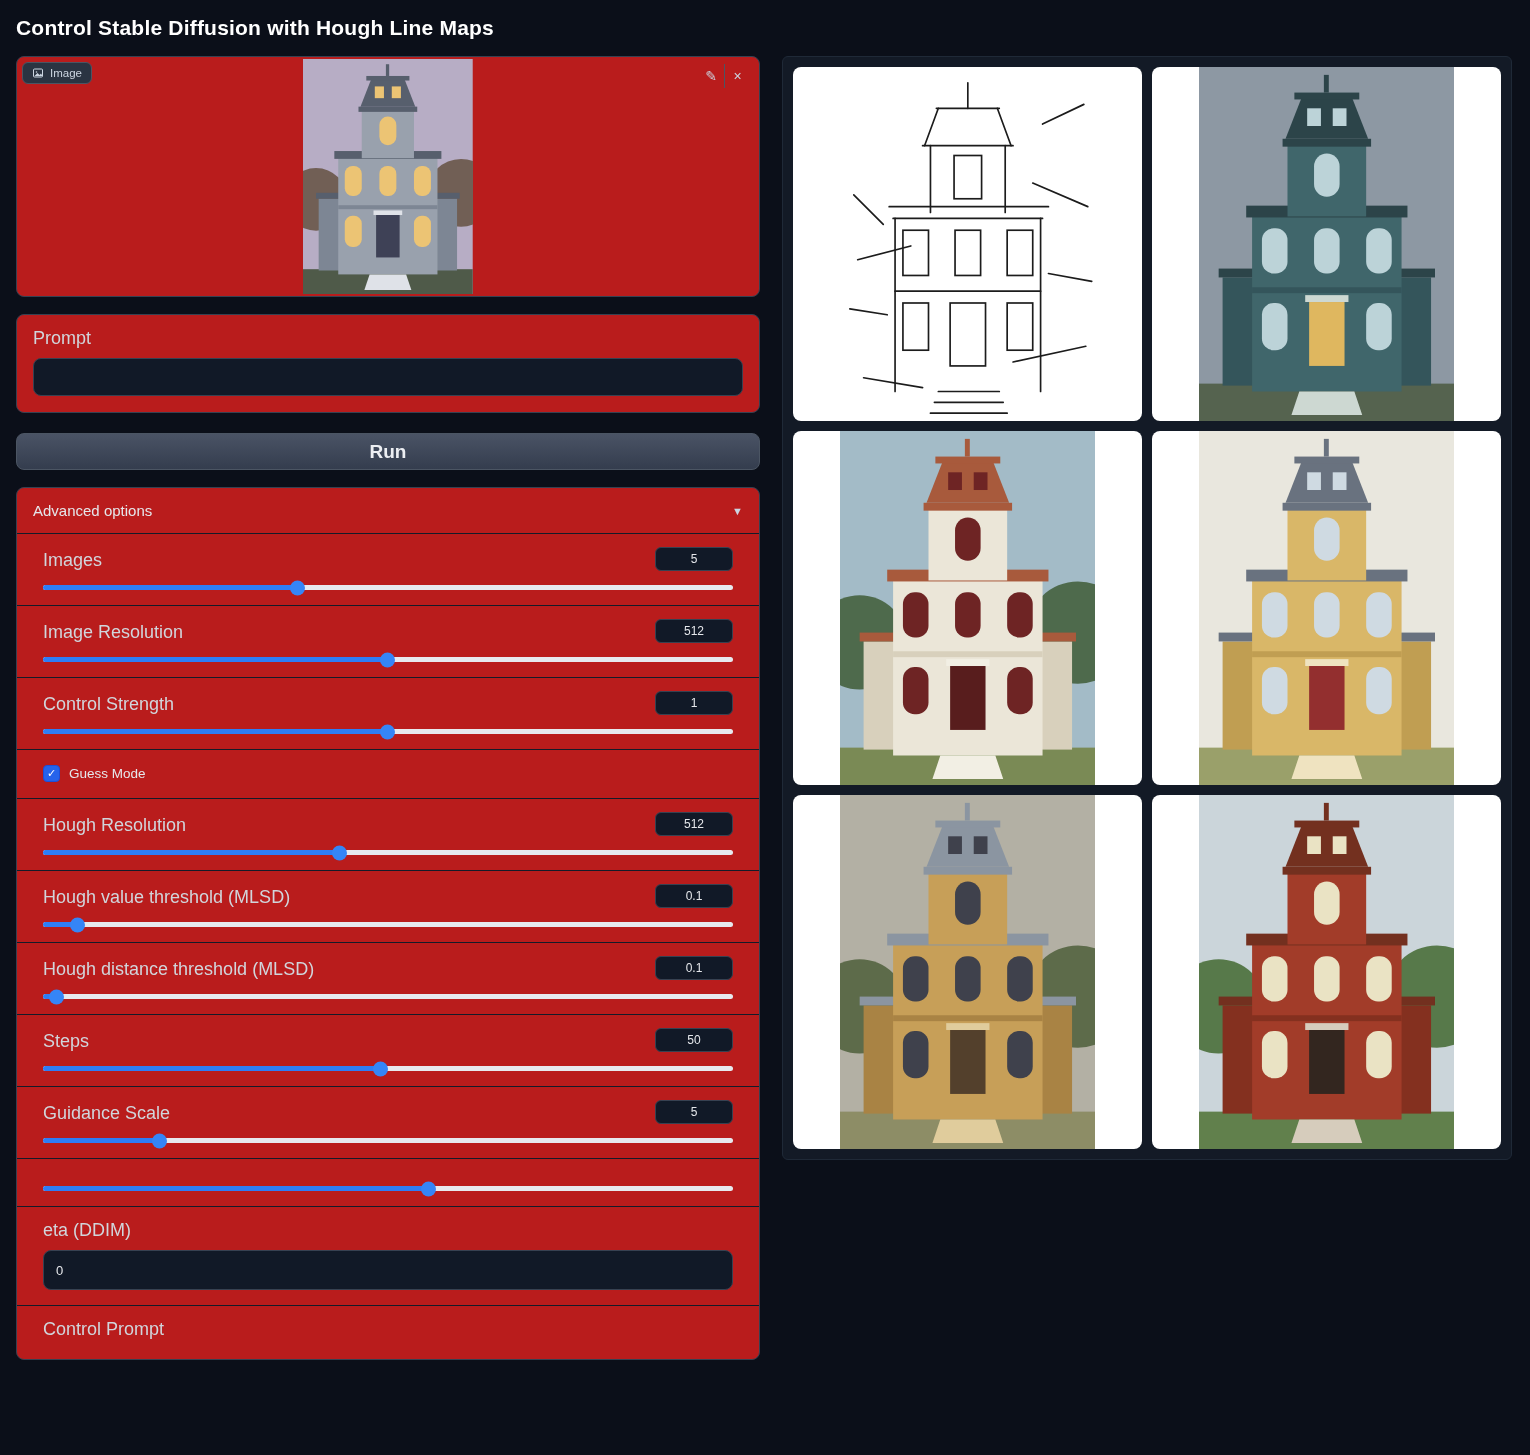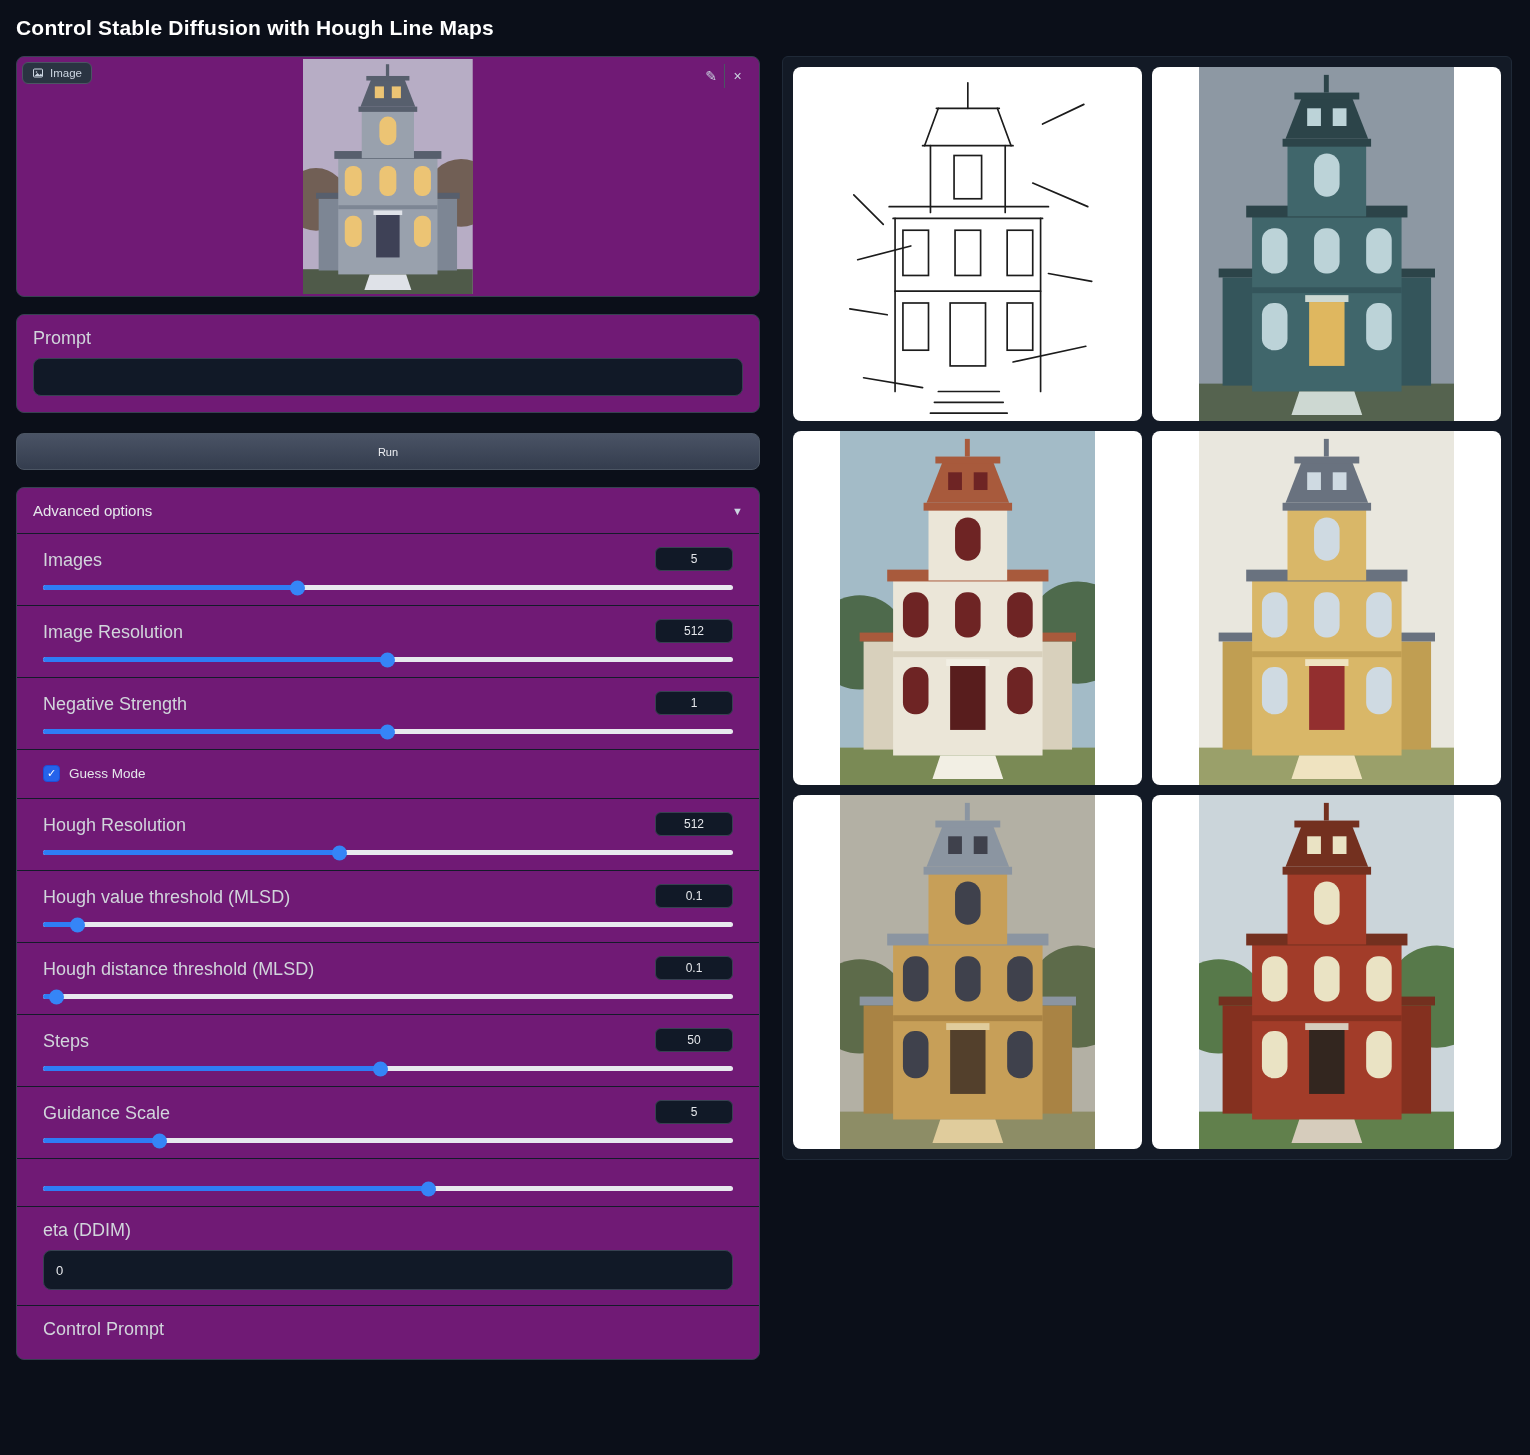--- a/index.html
+++ b/index.html
@@ -3,40 +3,40 @@
 <meta charset="utf-8">
 <style>
   *{box-sizing:border-box;margin:0;padding:0}
   html,body{width:1530px;height:1455px;overflow:hidden}
   body{background:#0b0f19;font-family:"Liberation Sans",sans-serif;color:#e5e7eb;position:relative}
   .page{padding:12px 16px}
   .page-title{font-size:21px;font-weight:700;color:#ffffff;margin:4px 0 16px 0;letter-spacing:.2px}
   .cols{display:flex;gap:22px;align-items:flex-start}
   .left{width:744px;flex:none}
   .right{width:730px;flex:none}
-  .block{background:#701a75;border:1px solid #374151;border-radius:8px}
+  .block{background:#b91c1c;border:1px solid #374151;border-radius:8px}
   .image-block{position:relative;height:241px}
   .img-tab{position:absolute;top:5px;left:5px;z-index:3;display:flex;align-items:center;gap:6px;
            background:#2a3442;border:1px solid #4b5563;border-radius:6px;padding:4px 9px;
            font-size:11.5px;color:#cbd5e1}
   .img-tab svg{display:block}
   .img-tools{position:absolute;top:7px;right:9px;z-index:3;display:flex;align-items:center}
   .tool-btn{width:26px;height:24px;background:none;border:none;color:#cbd5e1;font-size:14px;
             cursor:pointer;font-family:inherit;line-height:1}
   .tool-btn + .tool-btn{border-left:1px solid #4b5563}
   .img-holder{position:absolute;inset:2px;display:flex;align-items:center;justify-content:center}
   .img-holder svg{height:235px;width:auto;aspect-ratio:260/360;display:block}
   .prompt-block{margin-top:17px;padding:13px 16px 16px}
   .lbl{font-size:18px;color:#d1d5db}
   .blk-label{display:block;margin-bottom:9px}
   .text-input{display:block;width:100%;height:38px;background:#111927;border:1px solid #374151;
               border-radius:8px;color:#e5e7eb;font-size:13px;padding:0 12px;font-family:inherit;outline:none}
   .run-btn{margin-top:20px;width:100%;height:37px;border:1px solid #4b5563;border-radius:8px;
-           background:linear-gradient(180deg,#4a5365,#343d4e);color:#eceef2;font-size:11px;
-           font-weight:400;font-family:inherit;cursor:pointer}
+           background:linear-gradient(180deg,#4a5365,#343d4e);color:#eceef2;font-size:19px;
+           font-weight:700;font-family:inherit;cursor:pointer}
   .advanced{margin-top:17px;overflow:hidden;padding-bottom:4px}
   .adv-header{display:flex;justify-content:space-between;align-items:center;padding:14px 16px;
               font-size:15px;color:#e5e7eb;cursor:pointer}
   .adv-arrow{font-size:11px;color:#cbd5e1}
   .row{padding:13px 26px 15px;border-top:1px solid #141b29}
   .row-top{display:flex;justify-content:space-between;align-items:flex-end}
   .valbox{display:inline-block;background:#111927;border:1px solid #374151;border-radius:6px;
           padding:4px 16px;min-width:78px;text-align:center;font-size:12px;color:#e5e7eb;cursor:text}
   .track{position:relative;margin-top:14px;height:5px;background:#e7e9ee;border-radius:3px;cursor:pointer}
   .fill{position:absolute;left:0;top:0;bottom:0;background:#2e7df6;border-radius:3px}
@@ -140,21 +140,21 @@
             <span class="valbox">512</span>
           </div>
           <div class="track">
             <div class="fill" style="width: 50%;"></div>
             <div class="thumb" style="left: calc(50% - 8px);"></div>
           </div>
         </div>
 
         <div class="row">
           <div class="row-top">
-            <span class="lbl">Negative Strength</span>
+            <span class="lbl">Control Strength</span>
             <span class="valbox">1</span>
           </div>
           <div class="track">
             <div class="fill" style="width: 50%;"></div>
             <div class="thumb" style="left: calc(50% - 8px);"></div>
           </div>
         </div>
 
         <div class="row check-row">
           <span class="cbx">

